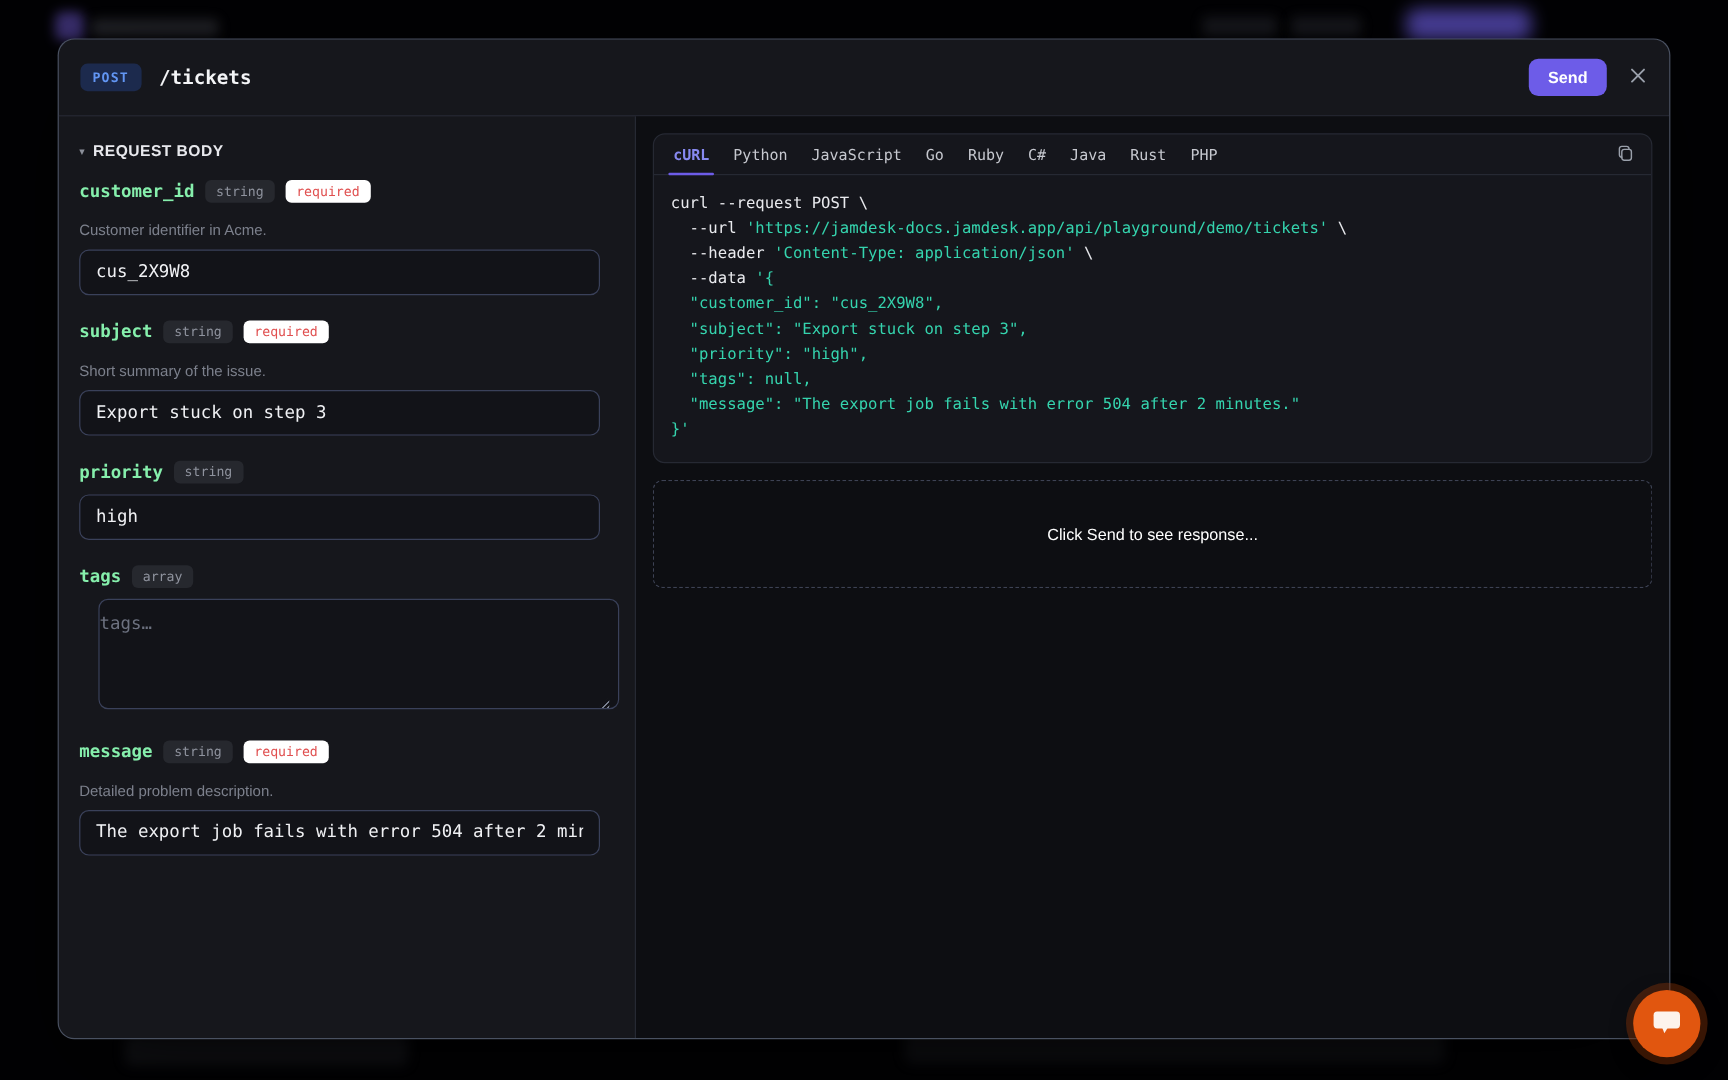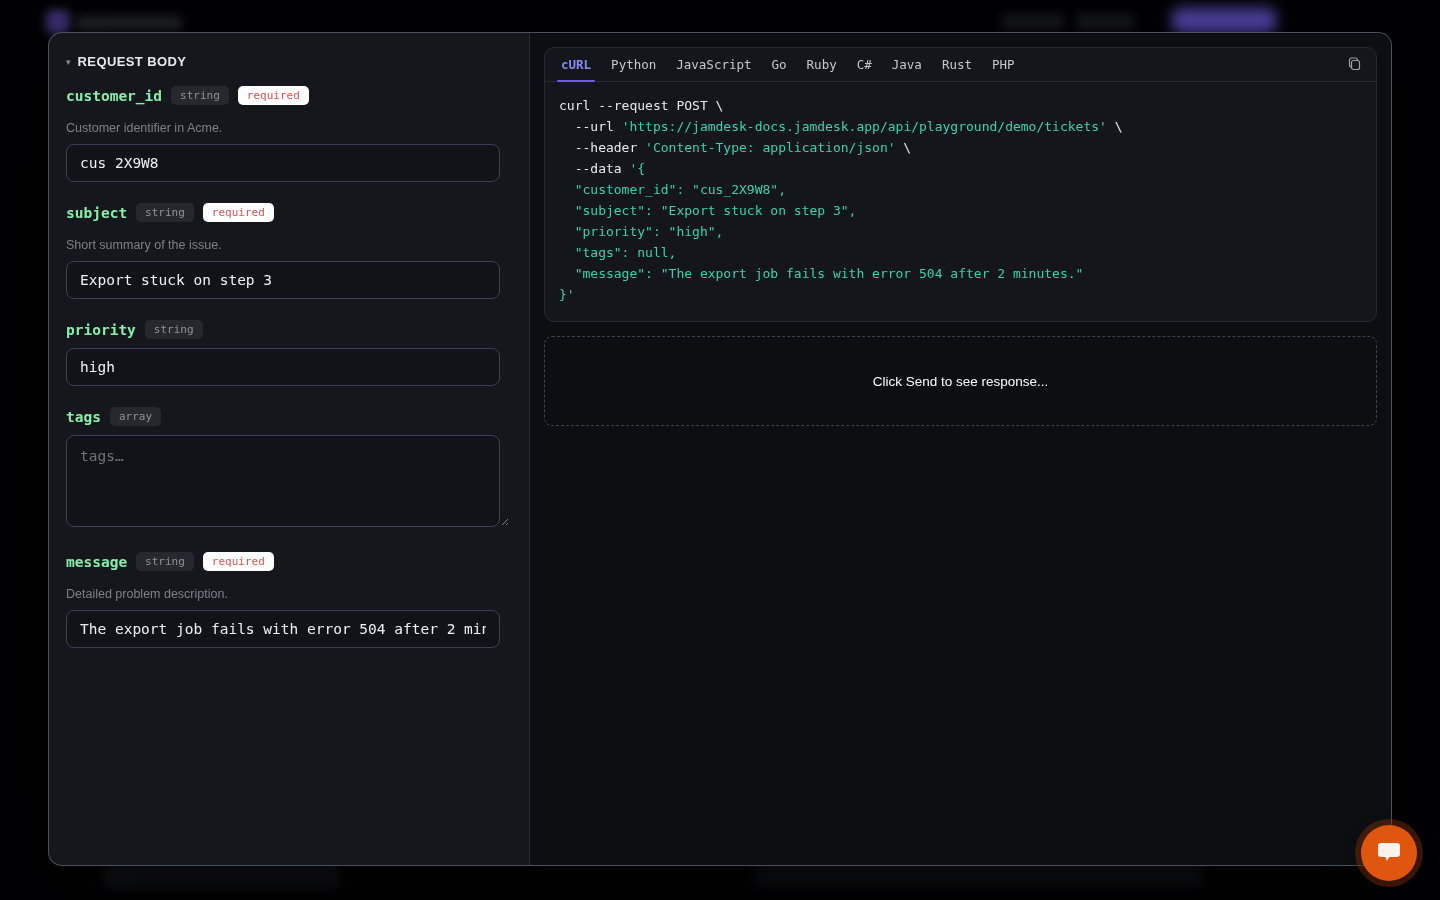--- a/index.html
+++ b/index.html
@@ -61,21 +61,21 @@
            padding:3px 9px; border-radius:5px; }
   .badge.type { background:#26282e; color:#8f939e; }
   .badge.req  { background:#ffffff; color:#e04f4f; }
   .f-desc { color:#7c808c; font-size:12.5px; margin-top:16px; }
   .control-wrap { position:relative; margin-top:9px; }
   .f-input, .f-textarea {
       width:434px; background:#121318; border:1px solid #3a415a; border-radius:8px;
       color:#f0f1f4; font-family:"DejaVu Sans Mono", monospace; font-size:14.5px;
       padding:0 13px; outline:none; }
   .f-input { height:38px; }
-  .f-textarea { height:92px; padding:10px 13px; resize:none; line-height:20px; }
+  .f-textarea { height:92px; padding:10px 0; resize:none; line-height:20px;margin-left:16px; }
   .f-input::placeholder, .f-textarea::placeholder { color:#6d7280; }
   .resize-handle { position:absolute; right:4px; bottom:6px; width:9px; height:9px;
       background:repeating-linear-gradient(135deg, transparent 0 2px, #7a8191 2px 3px);
       clip-path:polygon(100% 0, 100% 100%, 0 100%); }
 
   
   .right-panel { flex:1; background:#0d0e12; padding:14px; overflow:hidden; }
   .code-card { border:1px solid #262933; border-radius:10px; background:#15161c;
                overflow:hidden; }
   .tab-bar { display:flex; align-items:stretch; height:34px;
@@ -113,20 +113,33 @@
 <div class="backdrop-shape bd-logo"></div>
 <div class="backdrop-shape bd-logotext"></div>
 <div class="backdrop-shape bd-nav1"></div>
 <div class="backdrop-shape bd-nav2"></div>
 <div class="backdrop-shape bd-cta"></div>
 <div class="backdrop-shape bd-foot1"></div>
 <div class="backdrop-shape bd-foot2"></div>
 
 <div class="modal">
 
+  <div class="modal-header">
+    <span class="method-badge">POST</span>
+    <span class="endpoint-path mono">/tickets</span>
+    <span class="header-spacer"></span>
+    <button class="send-btn">Send</button>
+    <button class="close-btn">
+      <span>
+        <svg width="16" height="16" viewBox="0 0 16 16">
+          <path d="M3 3 L13 13 M13 3 L3 13" stroke="#9aa0ab" stroke-width="1.6" stroke-linecap="round"></path>
+        </svg>
+      </span>
+    </button>
+  </div>
 
   <div class="modal-body">
 
     <div class="left-panel">
       <div class="section-header">
         <span class="section-caret">▾</span>
         <span class="section-title">REQUEST BODY</span>
       </div>
       <div>
           <div class="field">

